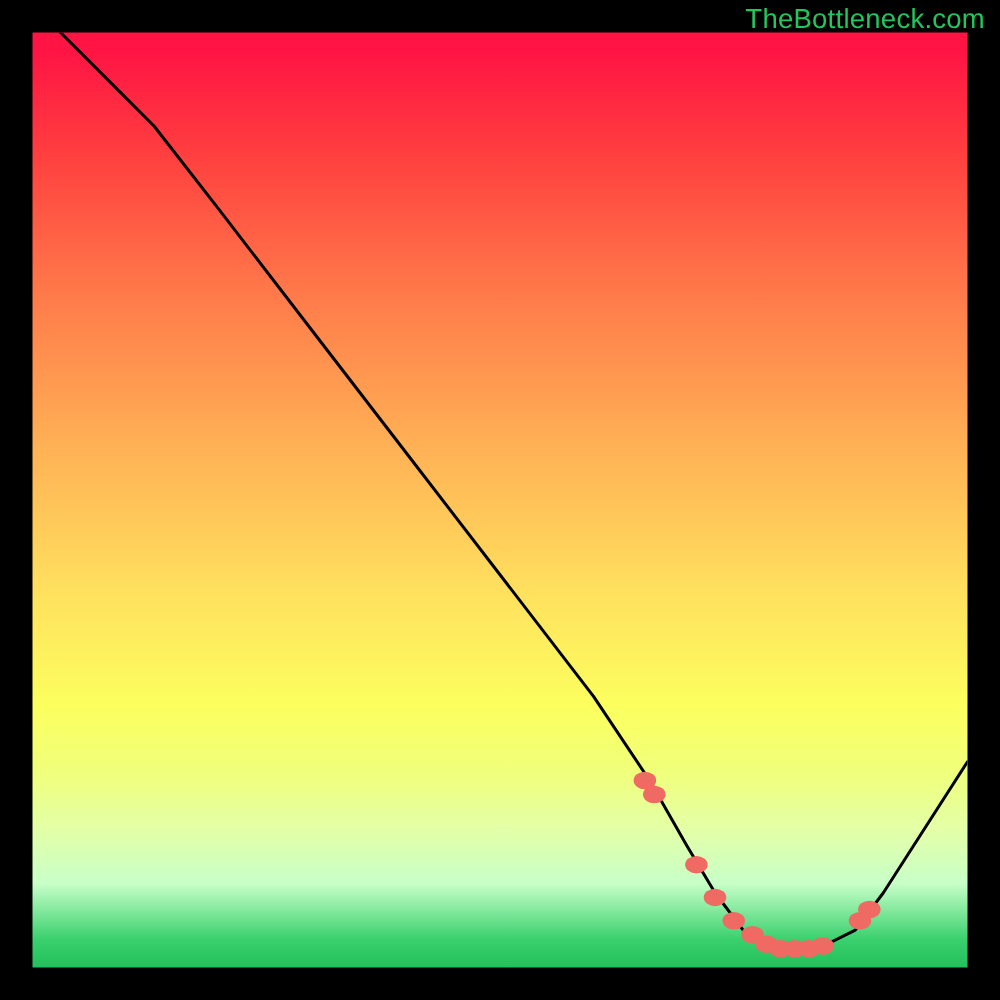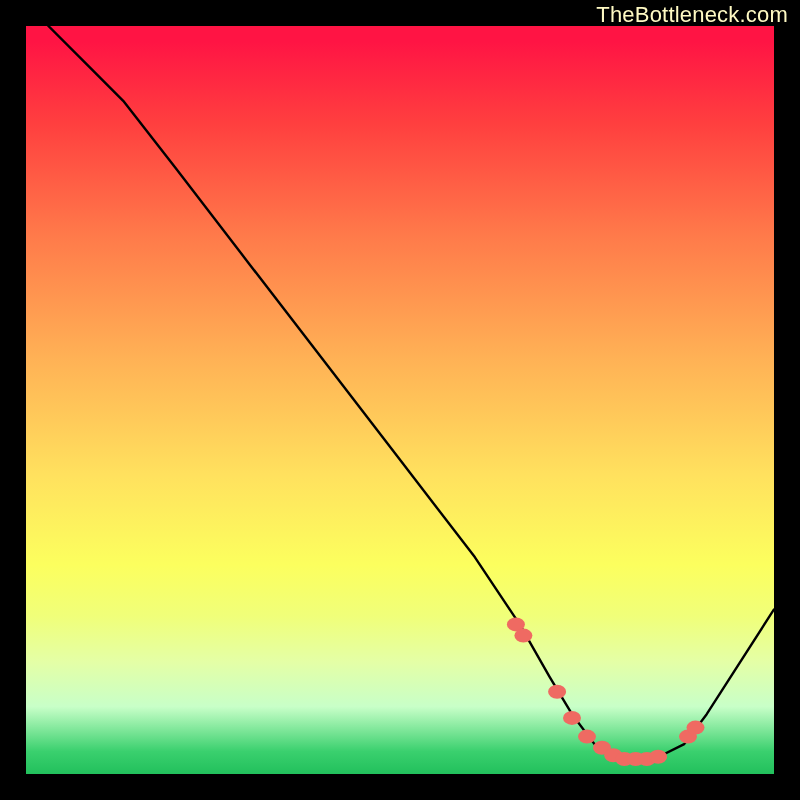--- a/index.html
+++ b/index.html
@@ -38,21 +38,21 @@
       #e4ffa6 85%,
       #c8ffc8 91%,
       #3ad06e 97%,
       #22c05c 100%
     );
   }
   .attribution {
     position: absolute;
     top: 2px;
     right: 12px;
-    color: #fef9c3;
+    color: #22c55e;
     font-size: 22px;
     font-weight: 500;
     letter-spacing: 0.2px;
   }
   svg.curve {
     position: absolute;
     left: 0;
     top: 0;
     width: 748px;
     height: 748px;

